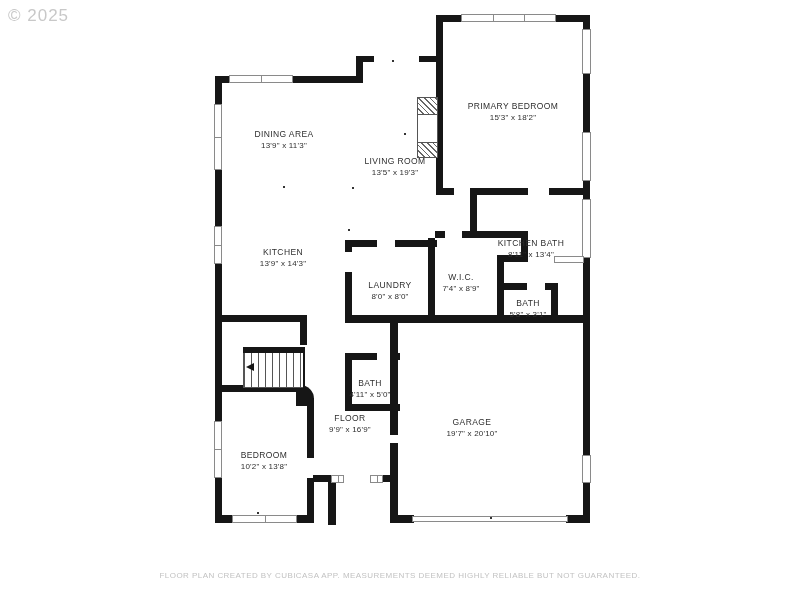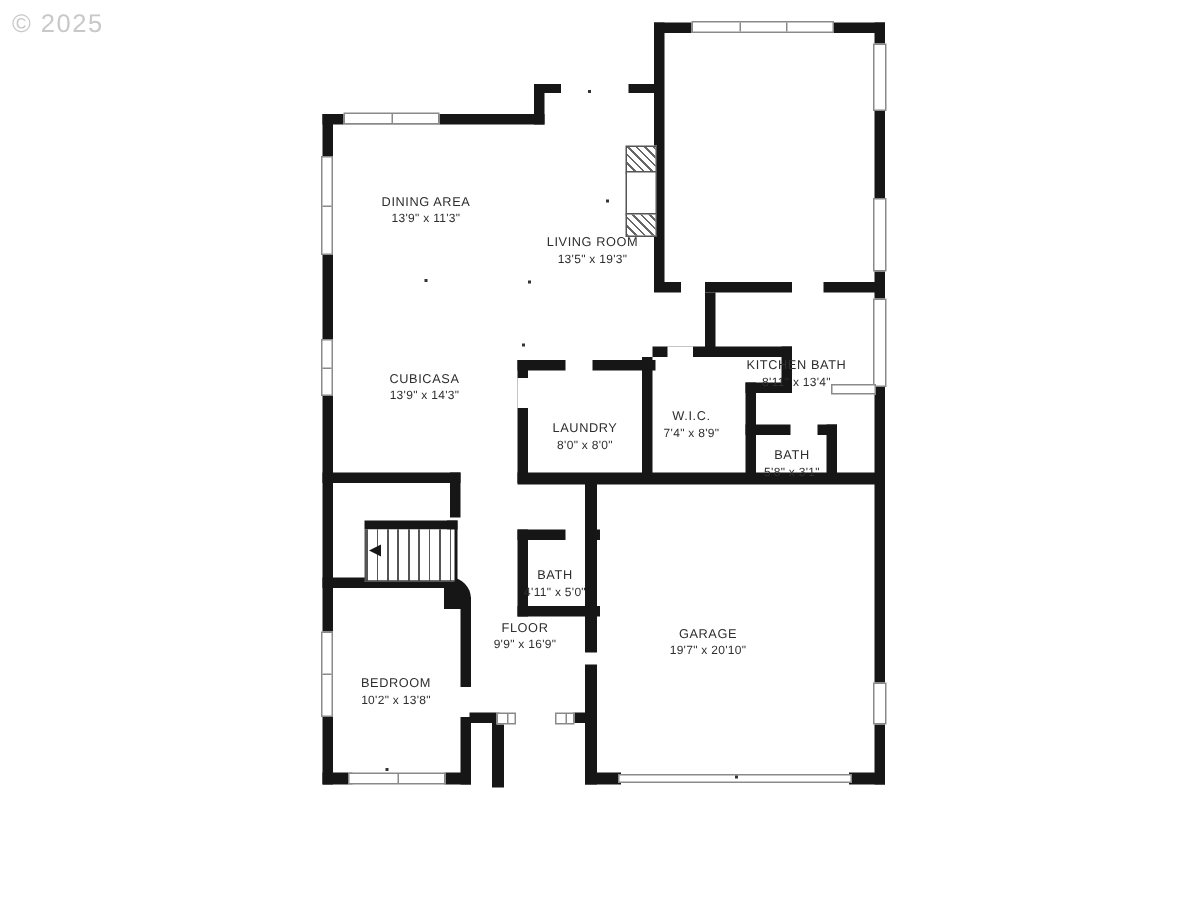--- a/index.html
+++ b/index.html
@@ -129,26 +129,30 @@
   <div class="dot" style="left:404px;top:133px;"></div>
   <div class="dot" style="left:392px;top:60px;"></div>
   <div class="dot" style="left:348px;top:229px;"></div>
   <div class="dot" style="left:257px;top:512px;"></div>
   <div class="dot" style="left:490px;top:517px;"></div>
 
   <div class="room" style="left:284px;top:140px;">
     <div class="nm">DINING AREA</div>
     <div class="dm">13'9" x 11'3"</div>
   </div>
+  <div class="room" style="left:513px;top:112px;">
+    <div class="nm">PRIMARY BEDROOM</div>
+    <div class="dm">15'3" x 18'2"</div>
+  </div>
   <div class="room" style="left:395px;top:167px;">
     <div class="nm">LIVING ROOM</div>
     <div class="dm">13'5" x 19'3"</div>
   </div>
   <div class="room" style="left:283px;top:258px;">
-    <div class="nm">CUBICASA</div>
+    <div class="nm">KITCHEN</div>
     <div class="dm">13'9" x 14'3"</div>
   </div>
   <div class="room" style="left:531px;top:249px;">
     <div class="nm">KITCHEN BATH</div>
     <div class="dm">8'11" x 13'4"</div>
   </div>
   <div class="room" style="left:390px;top:291px;">
     <div class="nm">LAUNDRY</div>
     <div class="dm">8'0" x 8'0"</div>
   </div>
@@ -170,13 +174,14 @@
   </div>
   <div class="room" style="left:264px;top:461px;">
     <div class="nm">BEDROOM</div>
     <div class="dm">10'2" x 13'8"</div>
   </div>
   <div class="room" style="left:472px;top:428px;">
     <div class="nm">GARAGE</div>
     <div class="dm">19'7" x 20'10"</div>
   </div>
 
+  <div class="footer">FLOOR PLAN CREATED BY CUBICASA APP. MEASUREMENTS DEEMED HIGHLY RELIABLE BUT NOT GUARANTEED.</div>
 </div>
 
 </body></html>

